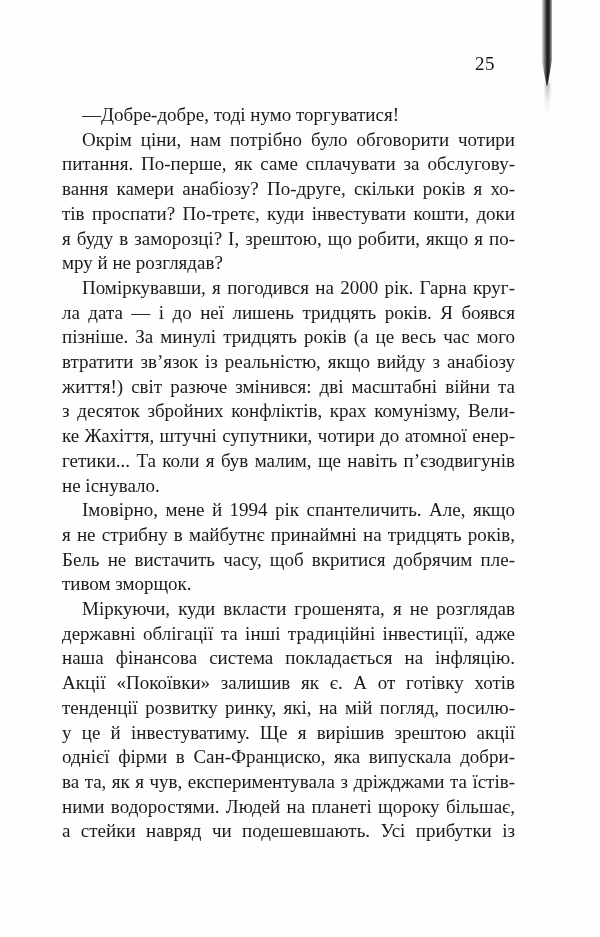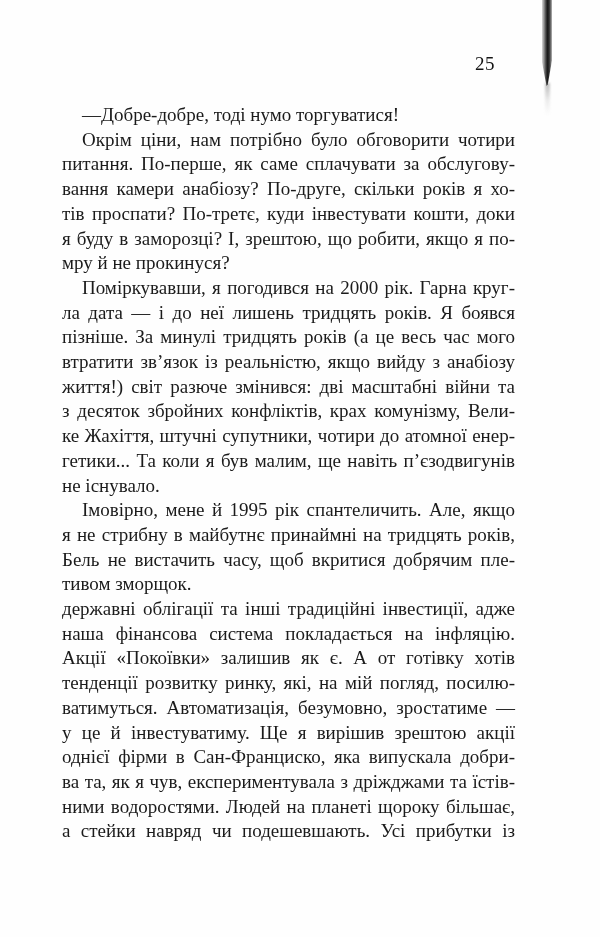--- a/index.html
+++ b/index.html
@@ -78,45 +78,45 @@
   <main class="body-text">
       <div class="paragraph">
         <div class="line indent endline">—Добре-добре, тоді нумо торгуватися!</div>
       </div>
       <div class="paragraph">
         <div class="line indent">Окрім ціни, нам потрібно було обговорити чотири</div>
         <div class="line">питання. По-перше, як саме сплачувати за обслугову-</div>
         <div class="line">вання камери анабіозу? По-друге, скільки років я хо-</div>
         <div class="line">тів проспати? По-третє, куди інвестувати кошти, доки</div>
         <div class="line">я буду в заморозці? І, зрештою, що робити, якщо я по-</div>
-        <div class="line endline">мру й не прокинуся?</div>
+        <div class="line endline">мру й не розглядав?</div>
       </div>
       <div class="paragraph">
         <div class="line indent">Поміркувавши, я погодився на 2000 рік. Гарна круг-</div>
         <div class="line">ла дата — і до неї лишень тридцять років. Я боявся</div>
         <div class="line">пізніше. За минулі тридцять років (а це весь час мого</div>
         <div class="line">втратити зв’язок із реальністю, якщо вийду з анабіозу</div>
         <div class="line">життя!) світ разюче змінився: дві масштабні війни та</div>
         <div class="line">з десяток збройних конфліктів, крах комунізму, Вели-</div>
         <div class="line">ке Жахіття, штучні супутники, чотири до атомної енер-</div>
         <div class="line">гетики... Та коли я був малим, ще навіть п’єзодвигунів</div>
         <div class="line endline">не існувало.</div>
       </div>
       <div class="paragraph">
-        <div class="line indent">Імовірно, мене й 1995 рік спантеличить. Але, якщо</div>
+        <div class="line indent">Імовірно, мене й 1994 рік спантеличить. Але, якщо</div>
         <div class="line">я не стрибну в майбутнє принаймні на тридцять років,</div>
         <div class="line">Бель не вистачить часу, щоб вкритися добрячим пле-</div>
         <div class="line endline">тивом зморщок.</div>
       </div>
       <div class="paragraph">
+        <div class="line indent">Міркуючи, куди вкласти грошенята, я не розглядав</div>
         <div class="line">державні облігації та інші традиційні інвестиції, адже</div>
         <div class="line">наша фінансова система покладається на інфляцію.</div>
         <div class="line">Акції «Покоївки» залишив як є. А от готівку хотів</div>
         <div class="line">тенденції розвитку ринку, які, на мій погляд, посилю-</div>
-        <div class="line">ватимуться. Автоматизація, безумовно, зростатиме —</div>
         <div class="line">у це й інвестуватиму. Ще я вирішив зрештою акції</div>
         <div class="line">однієї фірми в Сан-Франциско, яка випускала добри-</div>
         <div class="line">ва та, як я чув, експериментувала з дріжджами та їстів-</div>
         <div class="line">ними водоростями. Людей на планеті щороку більшає,</div>
         <div class="line">а стейки навряд чи подешевшають. Усі прибутки із</div>
       </div>
     </main>
 </div>
 
 </body></html>

